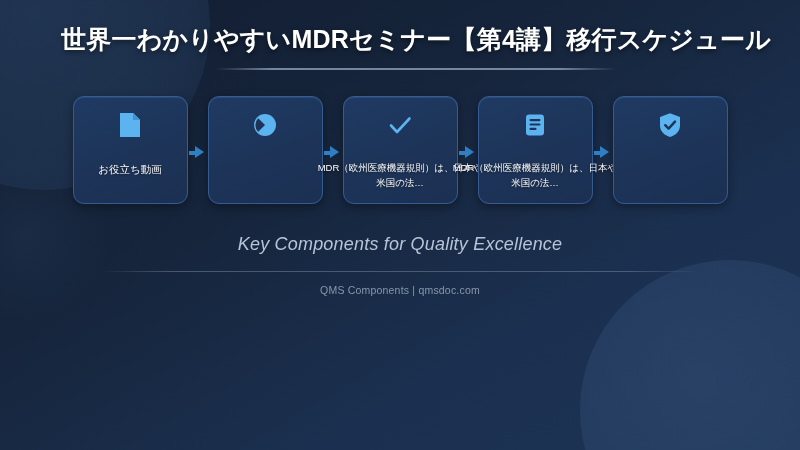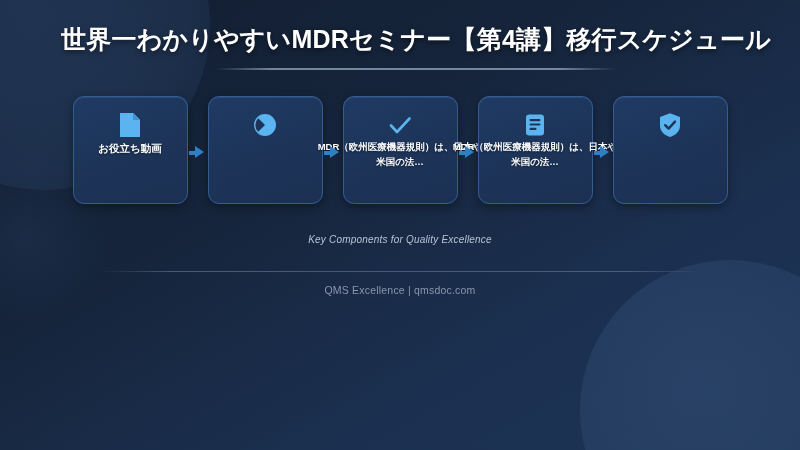--- a/index.html
+++ b/index.html
@@ -102,25 +102,25 @@
 
   .card-icon {
     margin-top: 13px;
     width: 30px;
     height: 30px;
     display: block;
   }
   .card-icon svg { display: block; width: 30px; height: 30px; }
 
   .card-label {
-    margin-top: 0;
+    margin-top: 21px;
     width: 170px;
     text-align: center;
     font-size: 9.5px;
-    font-weight: bold;
+    font-weight: normal;
     line-height: 1.55;
     color: #ffffff;
     text-shadow: 0 1px 2px rgba(0,0,0,0.5);
   }
   .card-label.short { font-size: 10.5px; }
 
   
   .connector {
     position: relative;
     flex: 0 0 20px;
@@ -156,21 +156,21 @@
     border-left: 9px solid #2f7fc4;
   }
 
   
   .subtitle {
     position: absolute;
     left: 0;
     top: 234px;
     width: 100%;
     text-align: center;
-    font-size: 10px;
+    font-size: 18px;
     font-style: italic;
     color: #b6c4d8;
     letter-spacing: 0.2px;
   }
   .foot-rule {
     position: absolute;
     left: 100px;
     top: 271px;
     width: 600px;
     height: 1px;
@@ -279,15 +279,15 @@
           <path d="M15 3.2 L25 7 v8.2 c0 6.2 -4.3 10 -10 11.8 c-5.7 -1.8 -10 -5.6 -10 -11.8 V7 Z" fill="#5bb3ef"></path>
           <path d="M10.2 15.2 L13.6 18.6 L20 11.6" fill="none" stroke="#1d3458" stroke-width="2.4" stroke-linecap="round" stroke-linejoin="round"></path>
         </svg>
       </span>
     </div>
 
   </div>
 
   <div class="subtitle">Key Components for Quality Excellence</div>
   <div class="foot-rule"></div>
-  <div class="footer">QMS Excellence | qmsdoc.com</div>
+  <div class="footer">QMS Components | qmsdoc.com</div>
 
 </div>
 
 </body></html>

